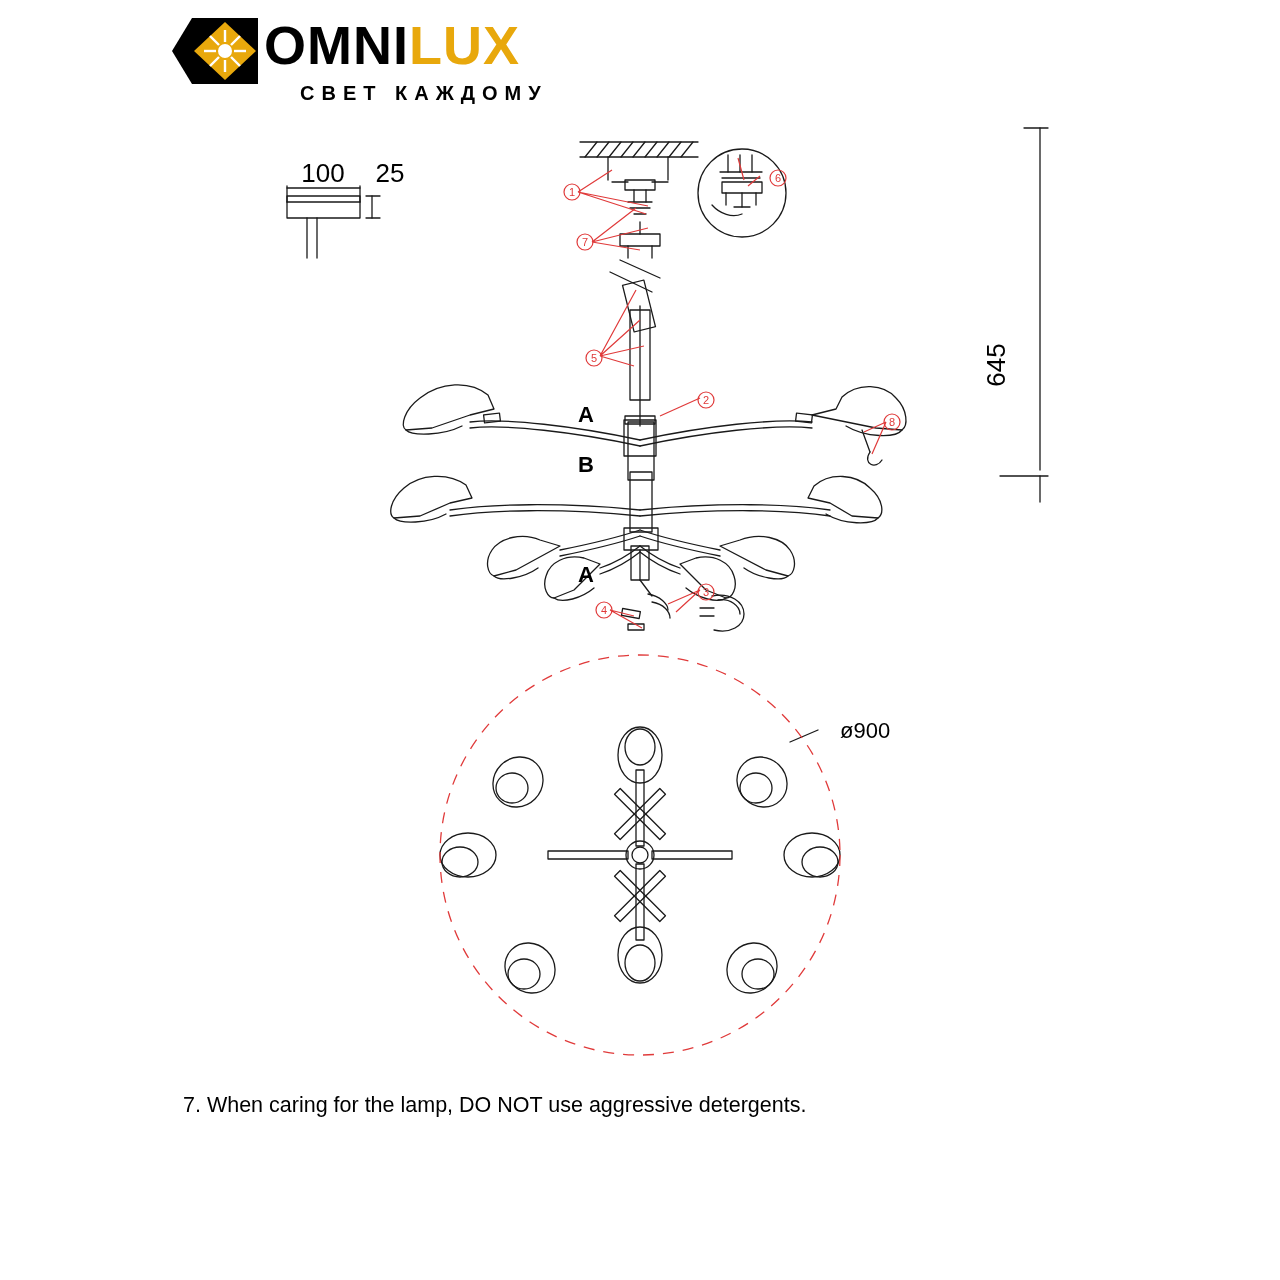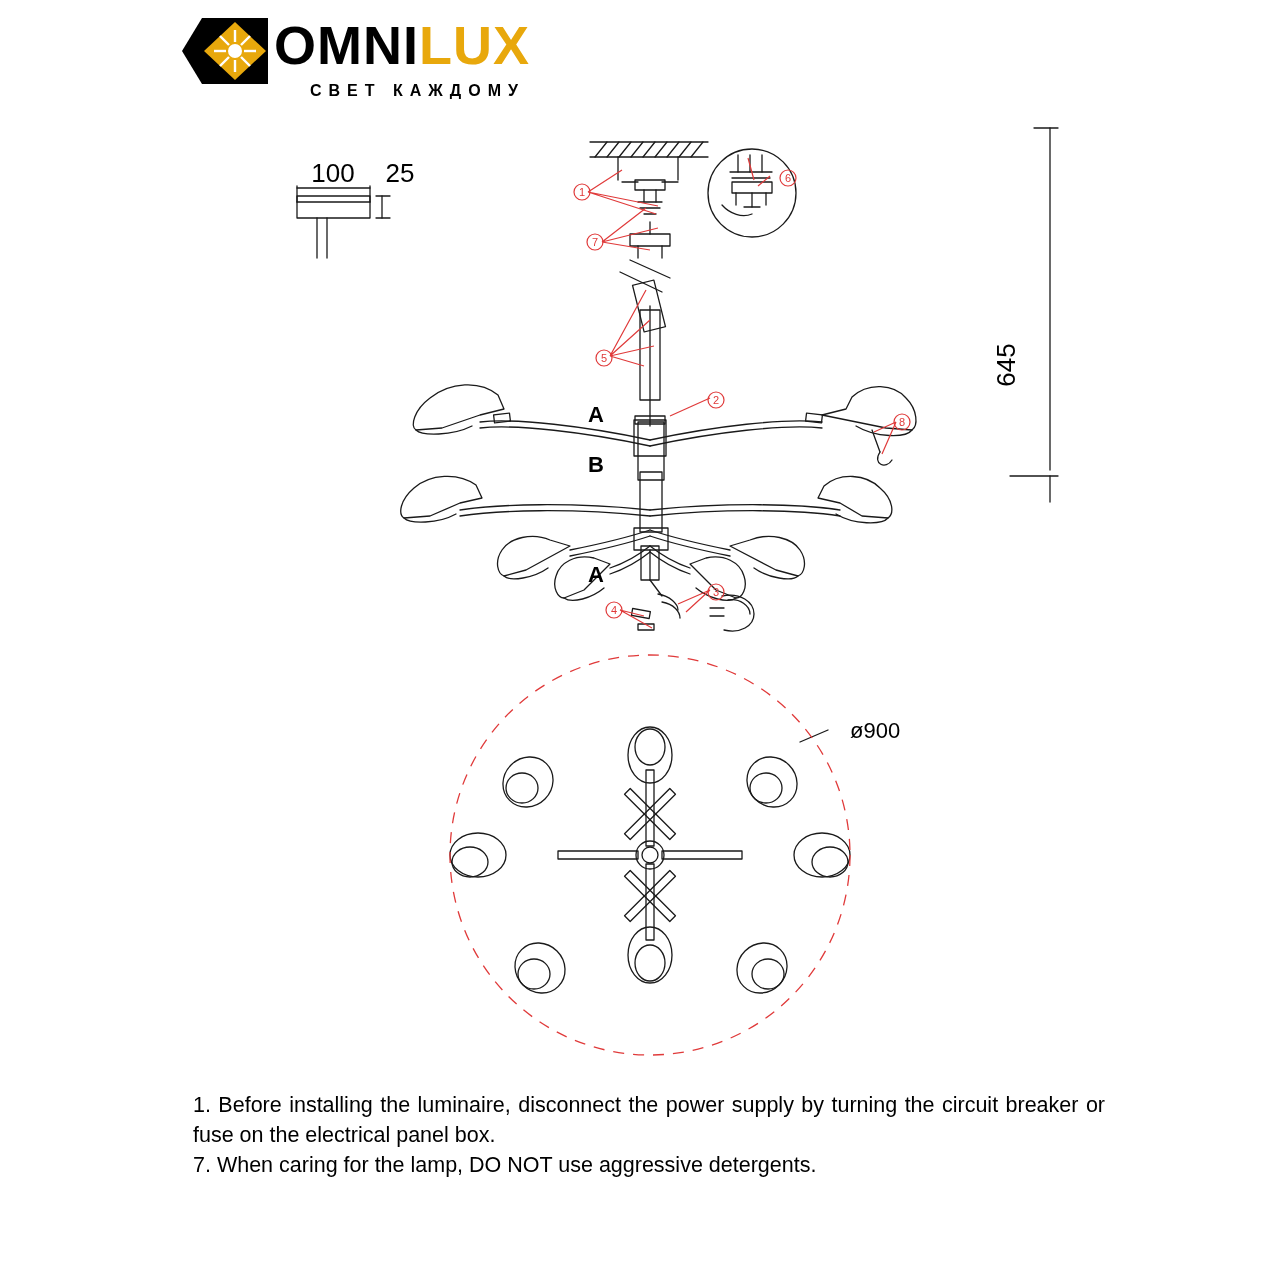--- a/index.html
+++ b/index.html
@@ -11,21 +11,20 @@
     width: 1280px;
     height: 1280px;
     font-family: "Liberation Sans", sans-serif;
     color: #000000;
     position: relative;
     overflow: hidden;
   }
   .page {
     position: absolute;
     inset: 0;
-    margin-left: 10px;
   }
 
   
   .header {
     position: absolute;
     top: 8px;
     left: 168px;
     width: 960px;
     height: 110px;
   }
@@ -50,21 +49,21 @@
     letter-spacing: 1px;
     line-height: 58px;
     white-space: nowrap;
   }
   .logo-word .omni { color: #000000; }
   .logo-word .lux { color: #e8a80c; }
   .logo-sub {
     position: absolute;
     left: 132px;
     top: 74px;
-    font-size: 16px;
+    font-size: 20px;
     font-weight: bold;
     letter-spacing: 7px;
     color: #000000;
     white-space: nowrap;
   }
   .model {
     position: absolute;
     left: 500px;
     top: 24px;
     font-size: 47px;
@@ -365,17 +364,16 @@
         <text x="840" y="628" font-size="22">ø900</text>
         <text x="578" y="312" font-size="22" font-weight="bold">A</text>
         <text x="578" y="362" font-size="22" font-weight="bold">B</text>
         <text x="578" y="472" font-size="22" font-weight="bold">A</text>
       </g>
 
     </svg>
   </div>
 
   <div class="notes">
-    <p class="n1">1. Before installing the luminaire, disconnect the power supply by turning the circuit breaker or fuse on the electrical panel box.</p>
     <p>7. When caring for the lamp, DO NOT use aggressive detergents.</p>
   </div>
 
 </div>
 
 </body></html>

